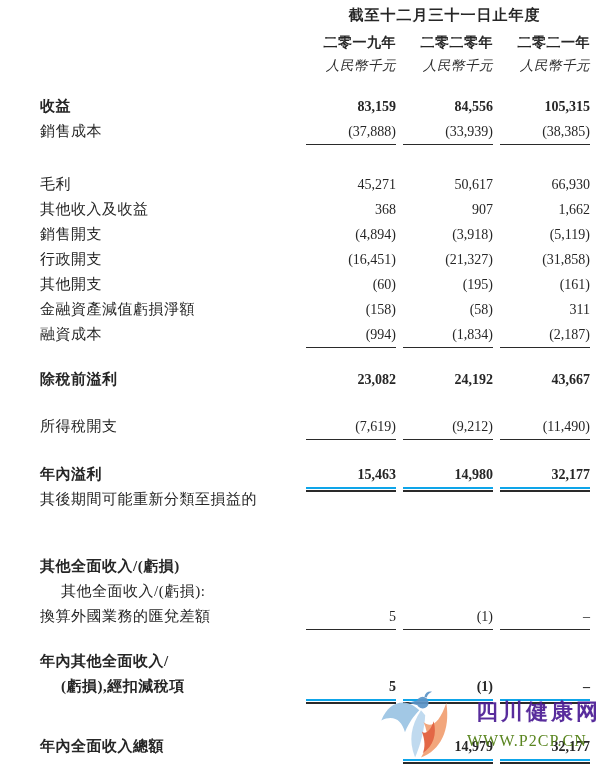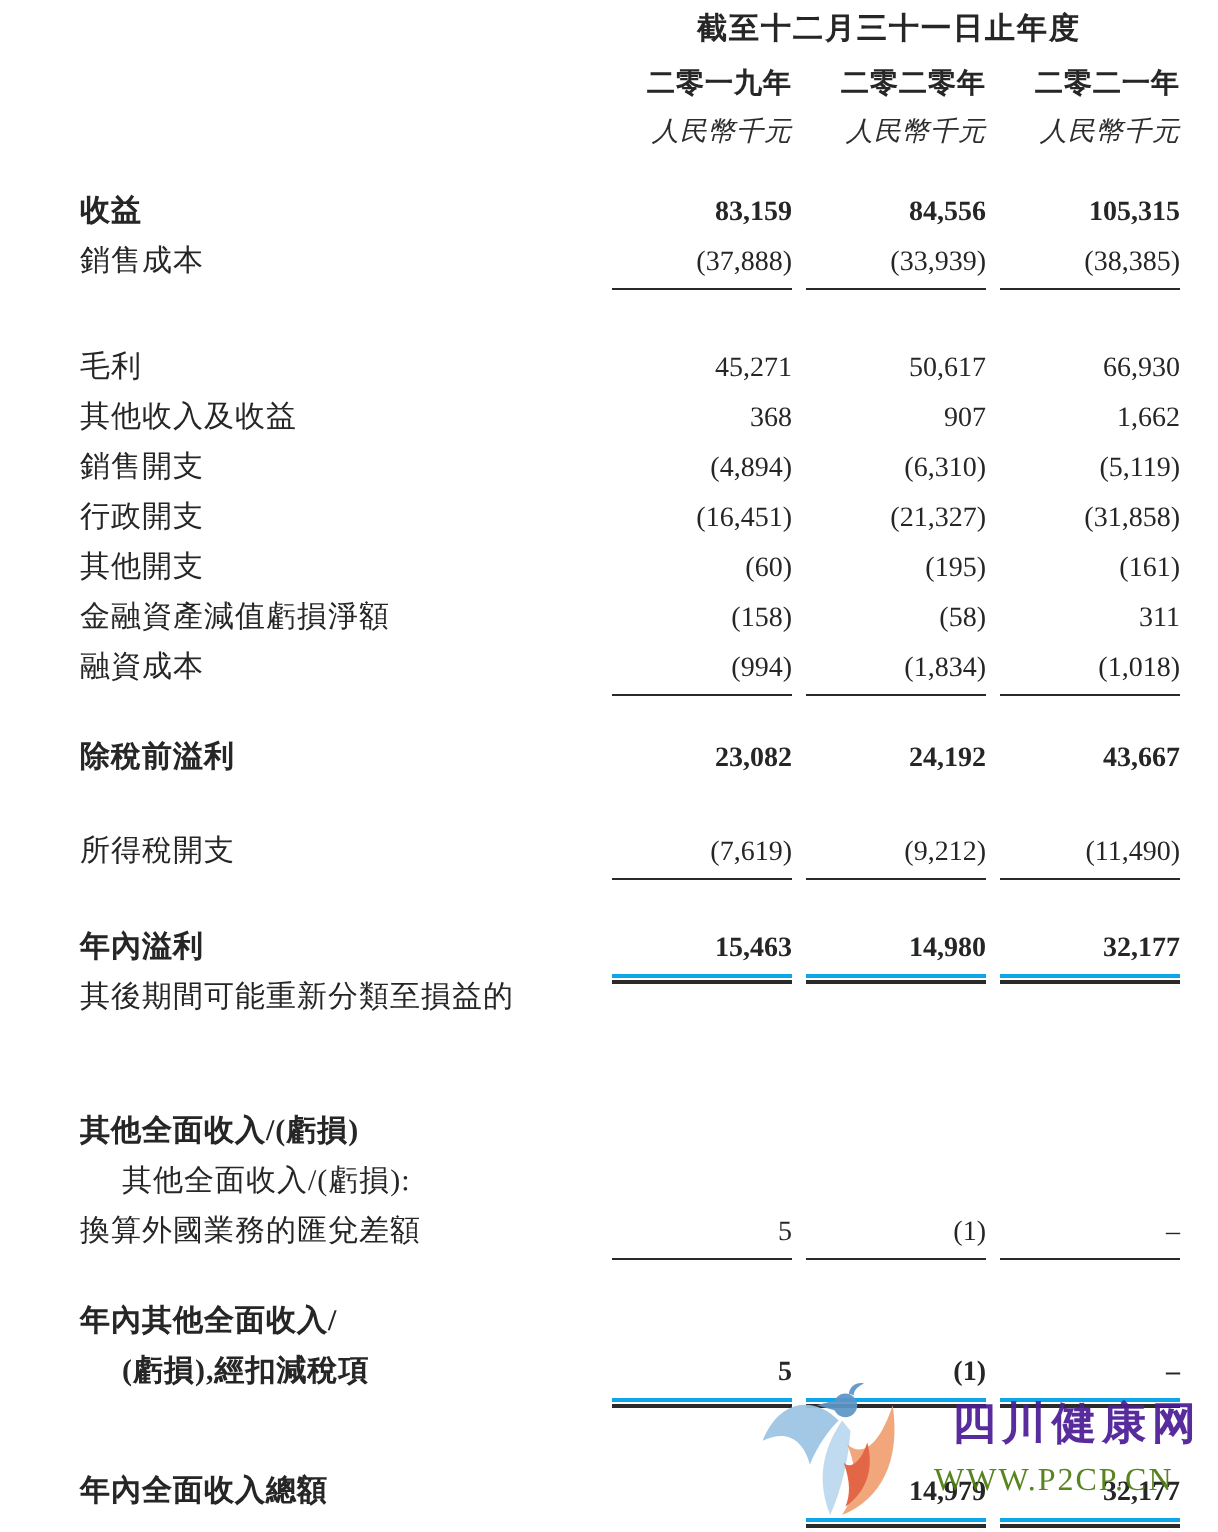--- a/index.html
+++ b/index.html
@@ -119,21 +119,21 @@
     <div class="row">
       <span class="label">其他收入及收益</span>
       <span class="cell"><span class="line">368</span></span>
       <span class="cell"><span class="line">907</span></span>
       <span class="cell"><span class="line">1,662</span></span>
     </div>
 
     <div class="row">
       <span class="label">銷售開支</span>
       <span class="cell"><span class="line">(4,894)</span></span>
-      <span class="cell"><span class="line">(6,310)</span></span>
+      <span class="cell"><span class="line">(3,918)</span></span>
       <span class="cell"><span class="line">(5,119)</span></span>
     </div>
 
     <div class="row">
       <span class="label">行政開支</span>
       <span class="cell"><span class="line">(16,451)</span></span>
       <span class="cell"><span class="line">(21,327)</span></span>
       <span class="cell"><span class="line">(31,858)</span></span>
     </div>
 
@@ -148,21 +148,21 @@
       <span class="label">金融資產減值虧損淨額</span>
       <span class="cell"><span class="line">(158)</span></span>
       <span class="cell"><span class="line">(58)</span></span>
       <span class="cell"><span class="line">311</span></span>
     </div>
 
     <div class="row">
       <span class="label">融資成本</span>
       <span class="cell"><span class="line single">(994)</span></span>
       <span class="cell"><span class="line single">(1,834)</span></span>
-      <span class="cell"><span class="line single">(1,018)</span></span>
+      <span class="cell"><span class="line single">(2,187)</span></span>
     </div>
 
     <div class="row gap-sm bold">
       <span class="label">除稅前溢利</span>
       <span class="cell"><span class="line">23,082</span></span>
       <span class="cell"><span class="line">24,192</span></span>
       <span class="cell"><span class="line">43,667</span></span>
     </div>
 
     <div class="row gap-md">

